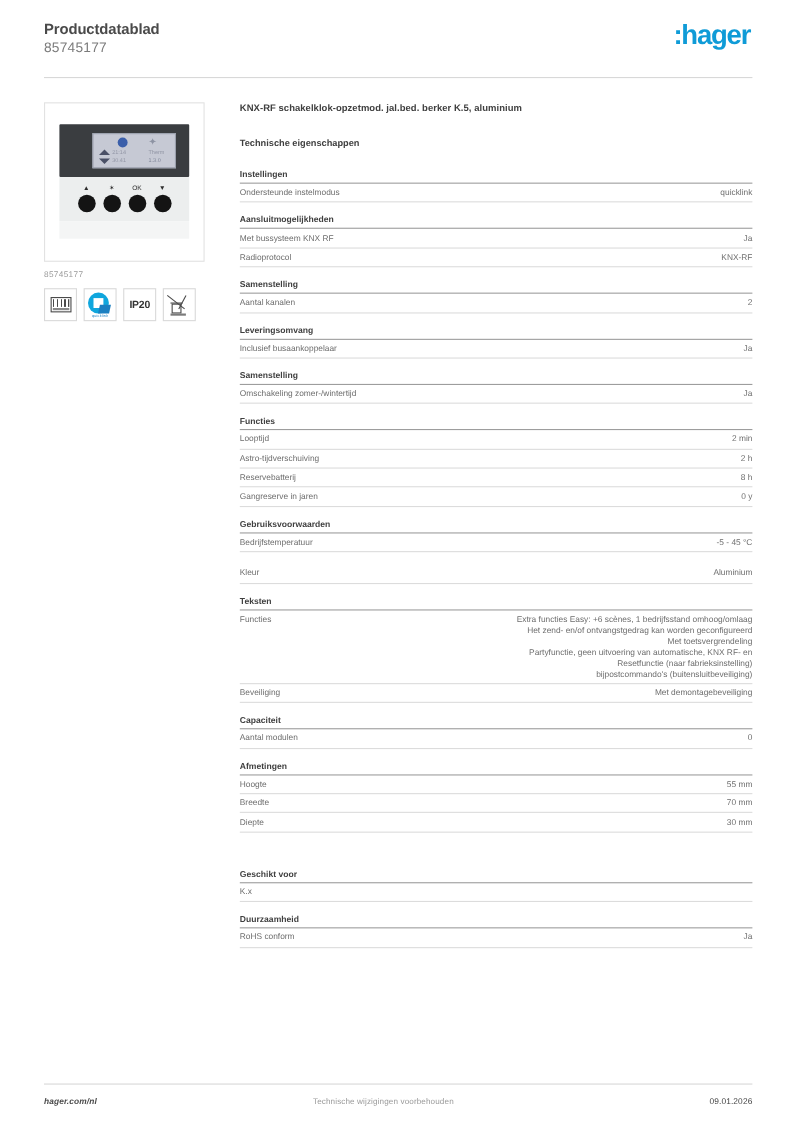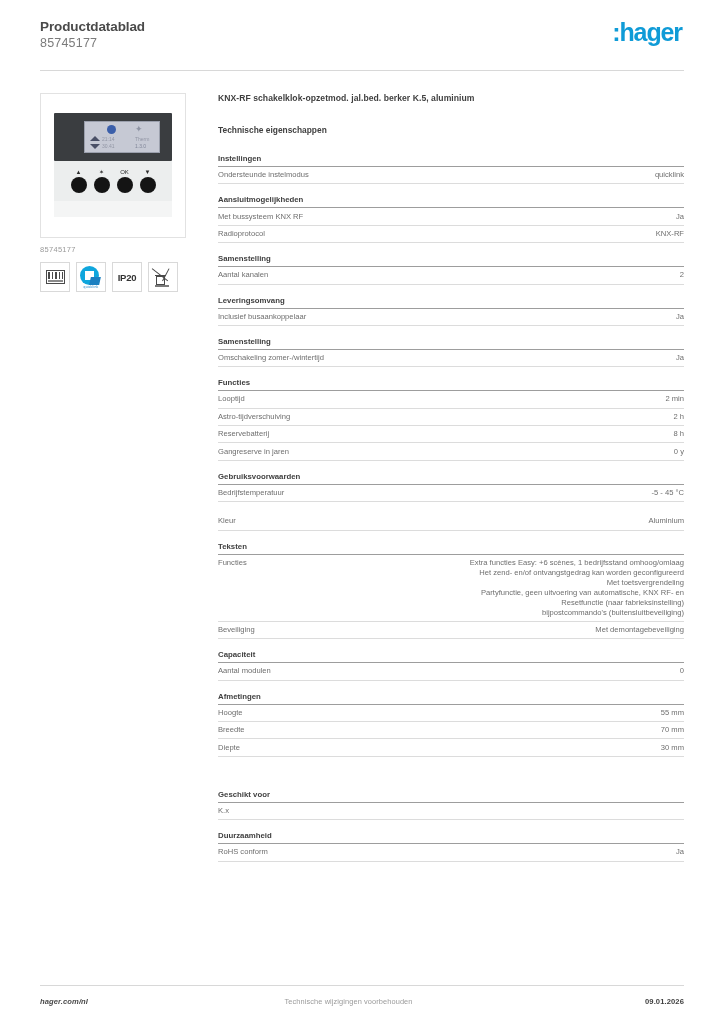--- a/index.html
+++ b/index.html
@@ -295,21 +295,21 @@
   }
   .footer-rule { border-top: 1px solid #d8d8d8; }
   .footer-inner {
     display: flex;
     align-items: center;
     justify-content: space-between;
     padding-top: 11px;
   }
   .footer-left { font-size: 7.6px; font-weight: bold; color: #4a4a4a; letter-spacing: 0.1px; font-style: italic; }
   .footer-center { font-size: 7.4px; color: #9a9a9a; letter-spacing: 0.1px; }
-  .footer-right { font-size: 7.6px; font-weight: bold; color: #3f3f3f; letter-spacing: 0.1px; margin-left: 36px; }
+  .footer-right { font-size: 7.6px; font-weight: normal; color: #3f3f3f; letter-spacing: 0.1px; margin-left: 36px; }
 </style>
 </head>
 <body>
 
 <div class="page">
 
   <div class="header">
     <div class="header-left">
       <div class="doc-title">Productdatablad</div>
       <div class="doc-ref">85745177</div>

